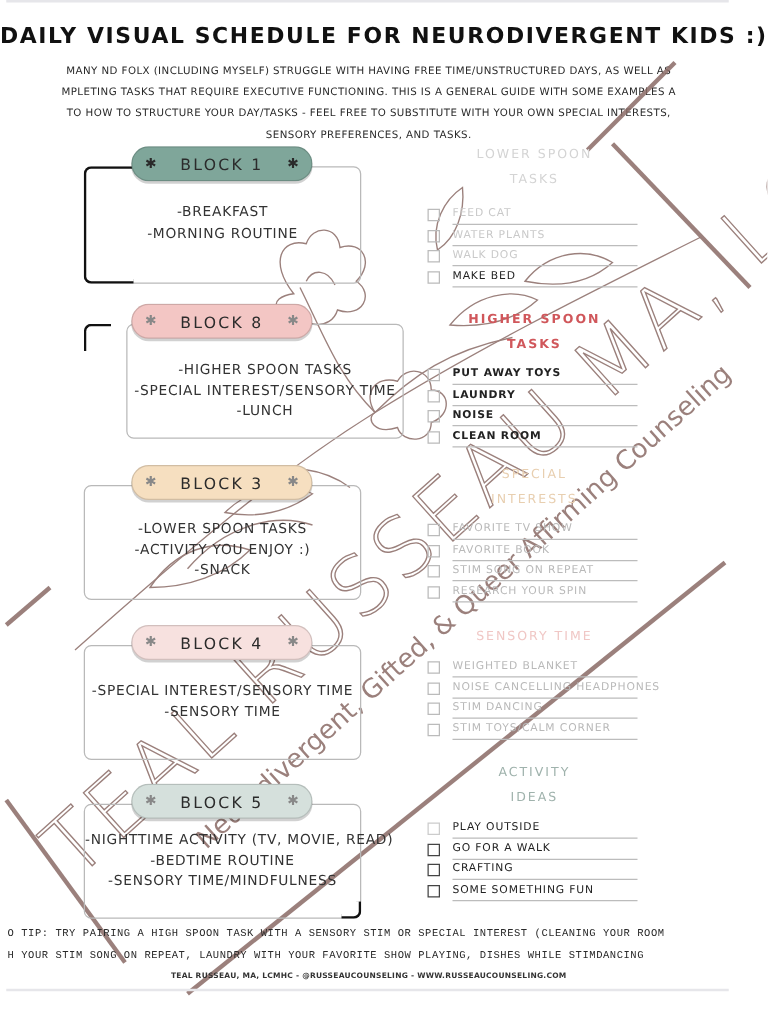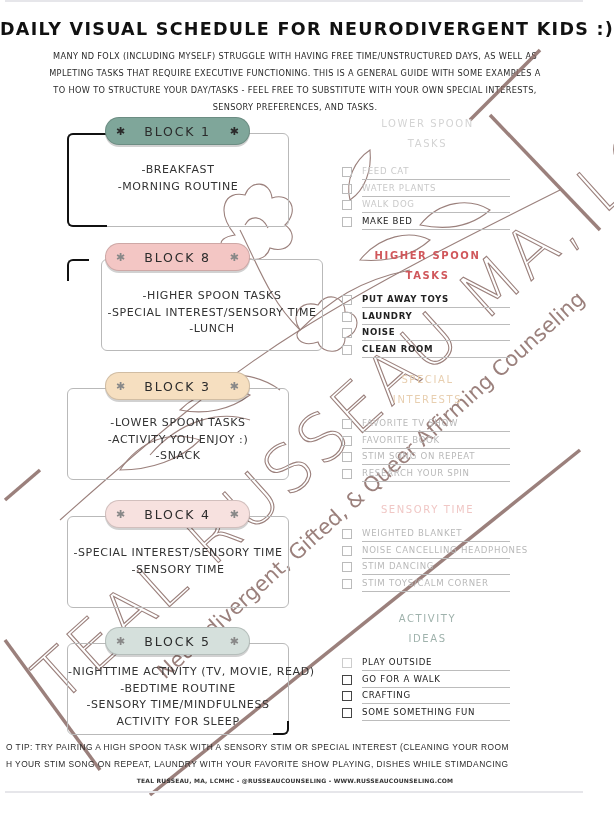--- a/index.html
+++ b/index.html
@@ -26,21 +26,21 @@
 
   .corner-accent { position: absolute; border-color: #111; border-style: solid; }
 
   .section { position: absolute; left: 340px; width: 175px; }
   .section .head { text-align: center; font-family: "DejaVu Sans", sans-serif; font-size: 10px; letter-spacing: 1.6px; line-height: 20px; }
   .check-row { position: relative; height: 16.5px; }
   .check-row .cb { position: absolute; left: 2px; top: 3px; width: 10px; height: 10px; border: 1px solid #bbb; }
   .check-row .txt { position: absolute; left: 22px; top: 2px; font-family: "DejaVu Sans", sans-serif; font-size: 8.6px; letter-spacing: 0.7px; white-space: nowrap; }
   .check-row .line { position: absolute; left: 22px; top: 15px; width: 148px; height: 1px; background: #bcbcbc; }
 
-  .tip { position: absolute; left: 0; top: 739px; width: 590px; font-family: Liberation Sans, sans-serif;
+  .tip { position: absolute; left: 0; top: 739px; width: 590px; font-family: Liberation Mono, monospace;
     font-size: 8.4px; letter-spacing: 0.45px; line-height: 17px; color: #2a2a2a; white-space: nowrap; overflow: hidden; }
   .tip div { padding-left: 6px; }
   .footer { position: absolute; left: 0; top: 777px; width: 590px; text-align: center; font-family: "DejaVu Sans", sans-serif;
     font-size: 6px; font-weight: 700; letter-spacing: 0.2px; color: #333; white-space: nowrap; }
 
   .watermark { position: absolute; left: 0; top: 0; width: 614px; height: 822px; pointer-events: none; }
 </style>
 </head>
 <body>
 
@@ -147,21 +147,20 @@
     <span class="star">✱</span>
   </div>
 </div>
 
 <div class="block" style="top:627px; height:112px;">
   <div class="box" style="height:92px;">
     <div class="items" style="top:20px;">
       <div>-NIGHTTIME ACTIVITY (TV, MOVIE, READ)</div>
       <div>-BEDTIME ROUTINE</div>
       <div>-SENSORY TIME/MINDFULNESS</div>
-      <div>ACTIVITY FOR SLEEP</div>
     </div>
   </div>
   <div class="corner-accent" style="left:206px; top:94px; width:16px; height:14px; border-width:0 2px 2px 0; border-radius:0 0 6px 0;"></div>
   <div class="pill" style="background:#d5e0dc;">
     <span class="star">✱</span>
     <span class="label">BLOCK 5</span>
     <span class="star">✱</span>
   </div>
 </div>
 

